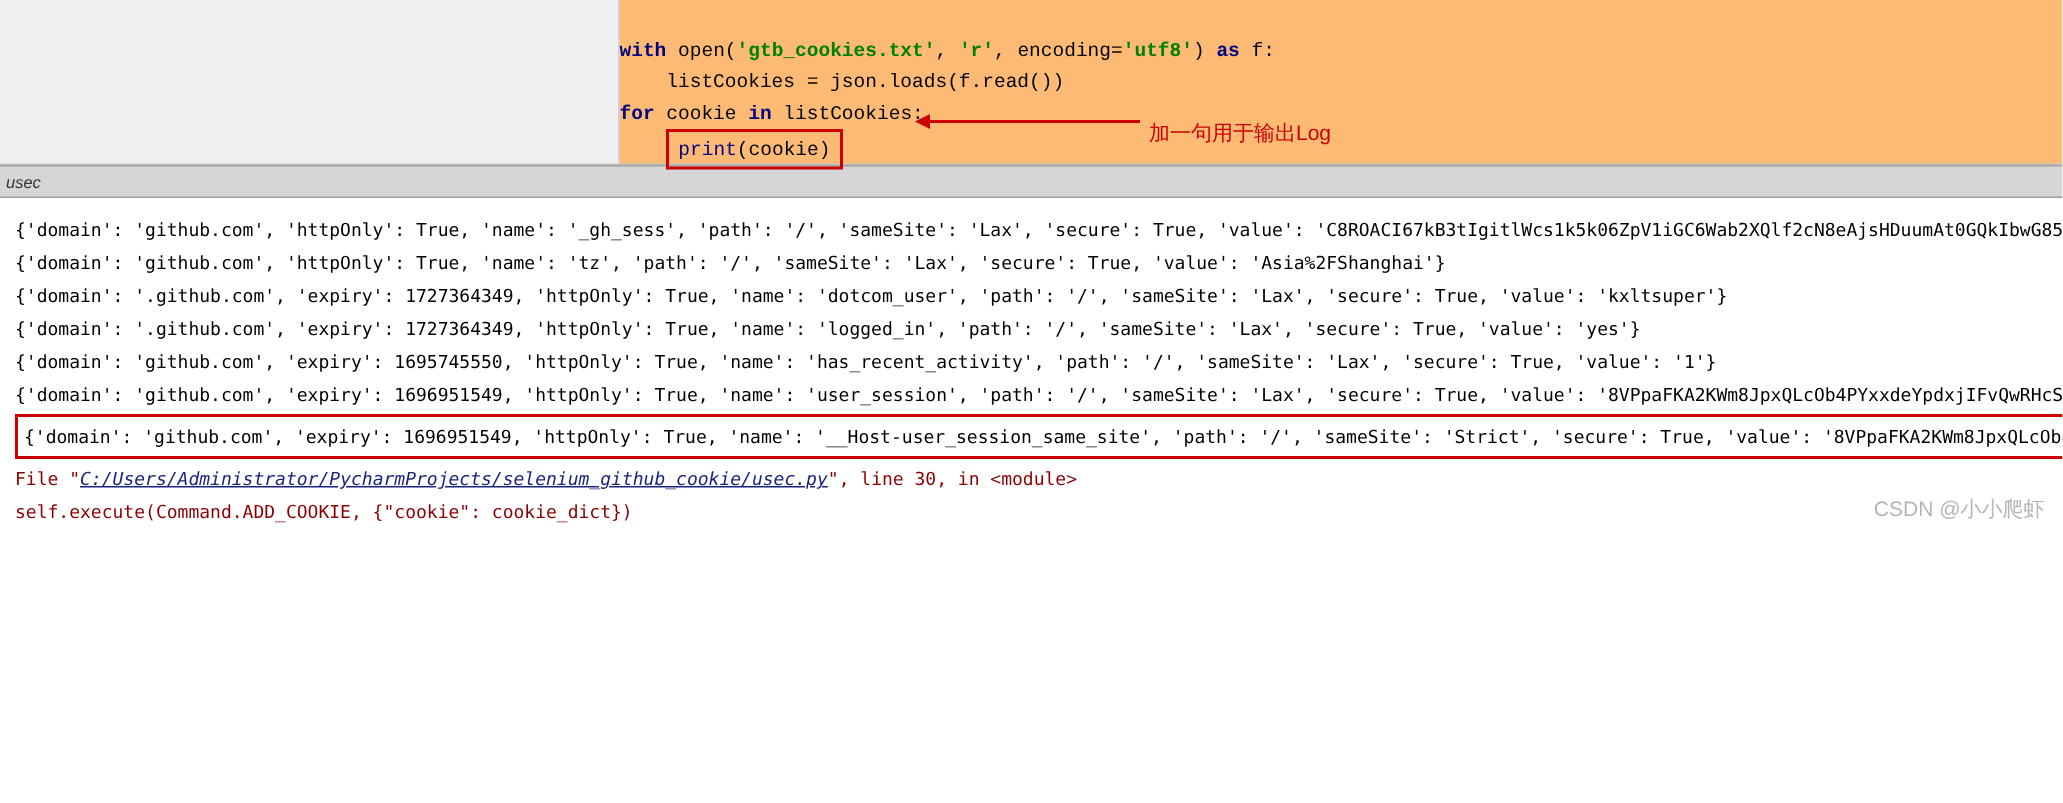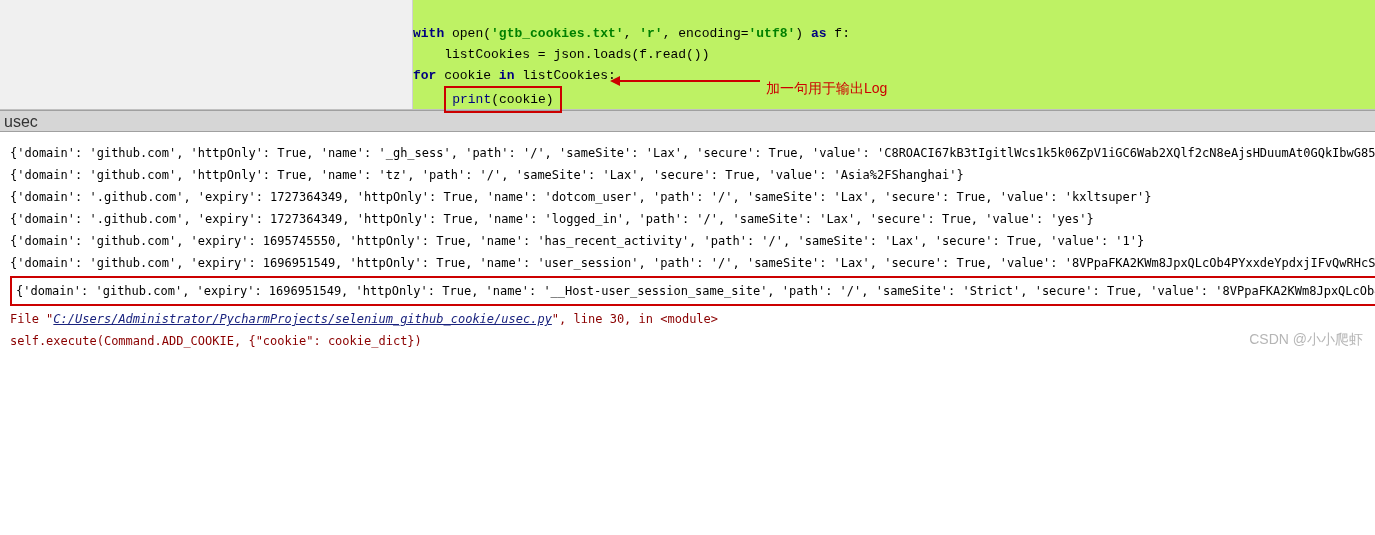--- a/index.html
+++ b/index.html
@@ -5,21 +5,21 @@
   * { box-sizing: border-box; }
   body {
     margin: 0;
     font-family: "Microsoft YaHei", "SimSun", Arial, sans-serif;
     font-size: 12px;
     background: #fff;
     width: 1375px;
     overflow: hidden;
   }
   .code-editor {
-    background: #bef264;
+    background: #fdba74;
     padding: 6px 0 10px 0;
     border-bottom: 1px solid #c0c0c0;
     position: relative;
     height: 110px;
   }
   .gutter-stub {
     position: absolute;
     left: 0; top: 0; bottom: 0;
     width: 413px;
     background: #f0f0f0;
@@ -70,22 +70,23 @@
     font-size: 14px;
     margin-left: 6px;
   }
   .tab-strip {
     background: #d6d6d6;
     border-top: 1px solid #a0a0a0;
     border-bottom: 1px solid #a0a0a0;
     height: 22px;
     line-height: 22px;
     padding-left: 4px;
-    font-size: 16px;
+    font-size: 11px;
     color: #333;
+    font-style: italic;
   }
   .output-pane {
     background: #fff;
     padding: 10px 6px 6px 10px;
     font-family: "NSimSun", "SimSun", Consolas, monospace;
     font-size: 12px;
     line-height: 22px;
     color: #000;
     white-space: nowrap;
     overflow: hidden;

